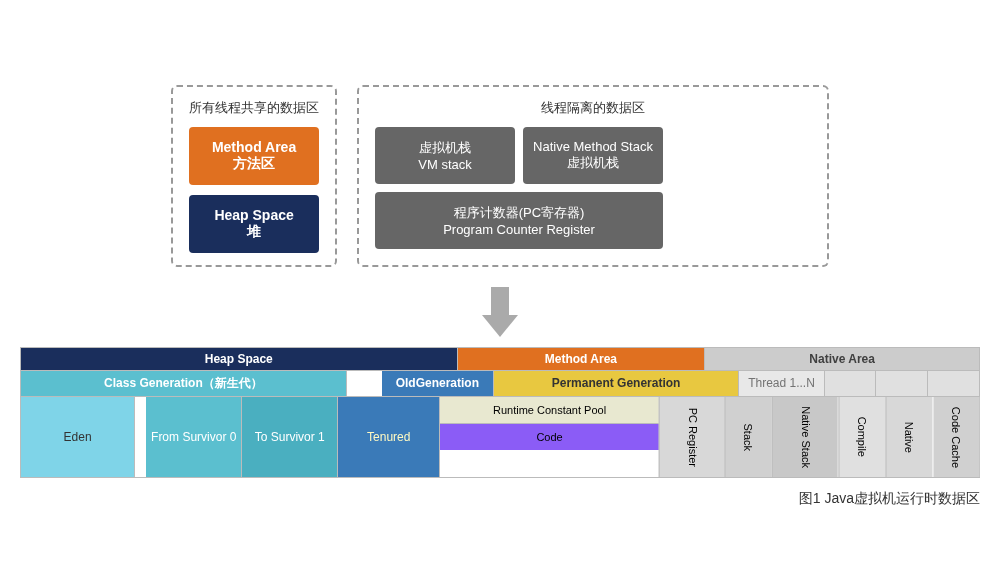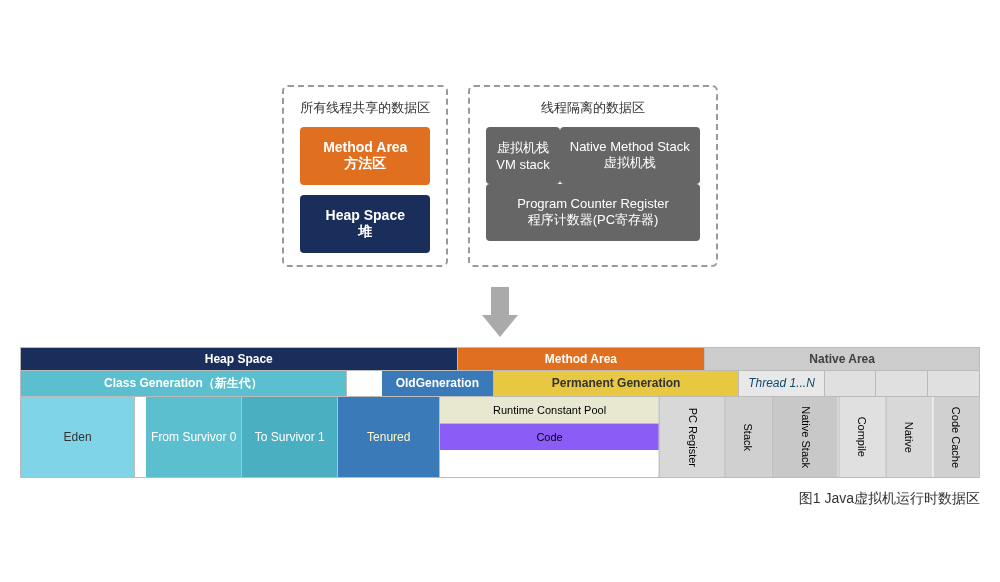--- a/index.html
+++ b/index.html
@@ -53,21 +53,22 @@
       color: #fff;
       border-radius: 4px;
       padding: 12px 20px;
       text-align: center;
       font-size: 14px;
       font-weight: bold;
       min-width: 120px;
     }
     .isolated-grid {
       display: grid;
-      grid-template-columns: 1fr;
+      grid-template-columns: 1fr 1fr 1fr;
+      gap: 8px;
     }
     .iso-box {
       background: #666;
       color: #fff;
       border-radius: 4px;
       padding: 12px 10px;
       text-align: center;
       font-size: 13px;
     }
     .iso-box.wide {
@@ -143,25 +144,24 @@
     .sub-perm {
       background: #e8c840;
       color: #333;
       text-align: center;
       font-size: 12px;
       padding: 6px 4px;
       font-weight: bold;
     }
     .sub-thread {
       background: #e8e8e8;
-      color: #0c4a6e;
-      text-align: center;
-      font-size: 12px;
-      padding: 6px 4px;
-      font-style: italic;
+      color: #737373;
+      text-align: center;
+      font-size: 12px;
+      padding: 6px 4px;
     }
 
     
     .cell-eden {
       background: #7fd4e8;
       text-align: center;
       padding: 20px 6px;
       font-size: 12px;
       color: #333;
     }
@@ -354,22 +354,22 @@
       <div class="isolated-grid">
         <div class="iso-box">
           <div>虚拟机栈</div>
           <div>VM stack</div>
         </div>
         <div class="iso-box">
           <div>Native Method Stack</div>
           <div>虚拟机栈</div>
         </div>
         <div class="iso-box wide">
+          <div>程序计数器(PC寄存器)</div>
           <div>Program Counter Register</div>
-          <div>程序计数器(PC寄存器)</div>
         </div>
       </div>
     </div>
   </div>
 
   <div class="arrow-container">
     <div class="arrow-combined">
       <div class="arrow-shaft"></div>
       <div class="arrow-head"></div>
     </div>

